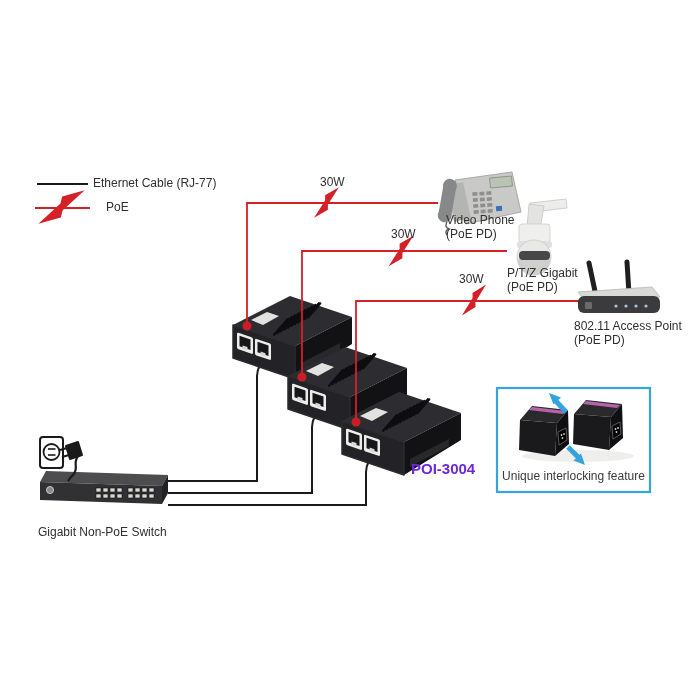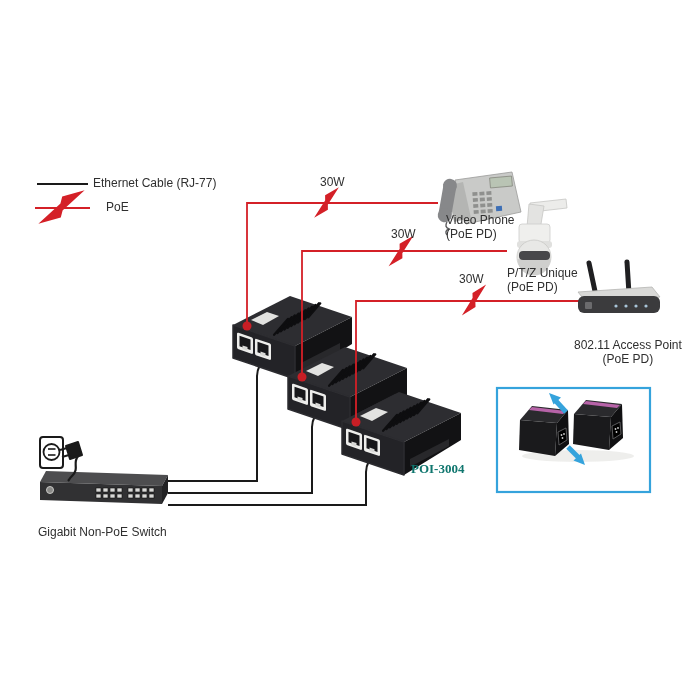--- a/index.html
+++ b/index.html
@@ -1,20 +1,20 @@
 <!DOCTYPE html>
 <html><head>
 <meta charset="utf-8">
 <style>
   html,body{margin:0;padding:0;background:#fff;}
   .canvas{position:relative;width:700px;height:700px;background:#ffffff;overflow:hidden;
           font-family:"Liberation Sans", sans-serif;color:#2f2f2f;}
   .canvas svg{position:absolute;left:0;top:0;}
   .lbl{position:absolute;font-size:12px;line-height:13px;white-space:nowrap;}
-  .lbl.bold{font-weight:bold;font-size:13px;color:#0f766e;font-family:Liberation Serif, serif;}
+  .lbl.bold{font-weight:bold;font-size:15px;color:#6d28d9;}
   .devlbl{position:absolute;font-size:12px;line-height:14px;white-space:nowrap;}
   .caption{position:absolute;left:497px;top:469px;width:153px;text-align:center;
            font-size:12px;color:#3a3a3a;}
 </style>
 </head>
 <body>
 
 <div class="canvas">
 
 <svg width="700" height="700" viewBox="0 0 700 700">
@@ -223,25 +223,26 @@
 
 <div class="lbl" style="left:320px;top:176px;">30W</div>
 <div class="lbl" style="left:391px;top:228px;">30W</div>
 <div class="lbl" style="left:459px;top:273px;">30W</div>
 
 <div class="devlbl" style="left:434px;top:213px;margin-left:12px;">
   <div>Video Phone</div>
   <div>(PoE PD)</div>
 </div>
 <div class="devlbl" style="left:507px;top:266px;">
-  <div>P/T/Z Unique</div>
+  <div>P/T/Z Gigabit</div>
   <div>(PoE PD)</div>
 </div>
-<div class="devlbl" style="left:574px;top:338px;text-align:center;">
+<div class="devlbl" style="left:574px;top:319px;">
   <div>802.11 Access Point</div>
   <div>(PoE PD)</div>
 </div>
 
 <div class="lbl bold" style="left:411px;top:462px;">POI-3004</div>
 <div class="lbl" style="left:38px;top:526px;">Gigabit Non-PoE Switch</div>
 
+<div class="caption">Unique interlocking feature</div>
 
 </div>
 
 </body></html>

